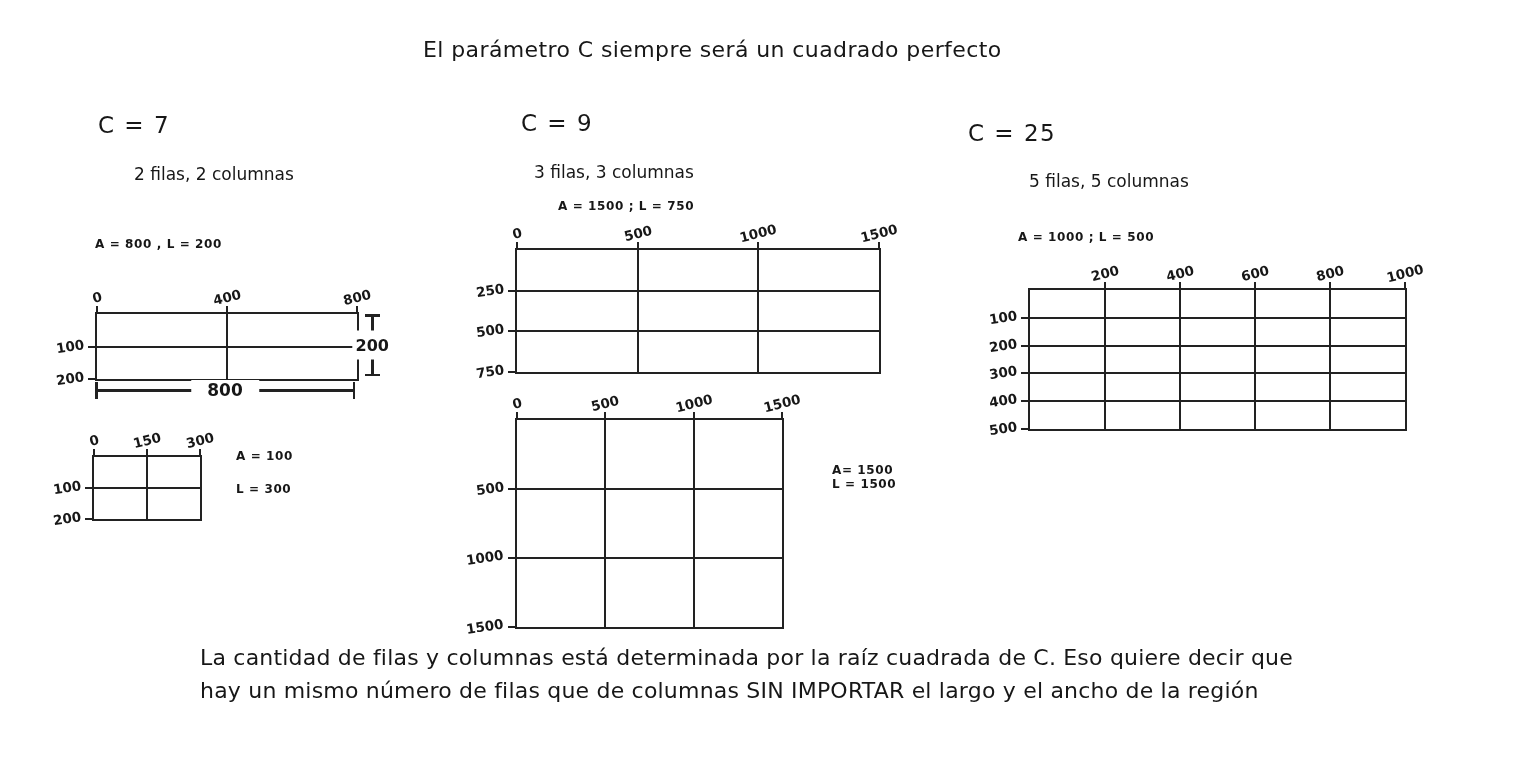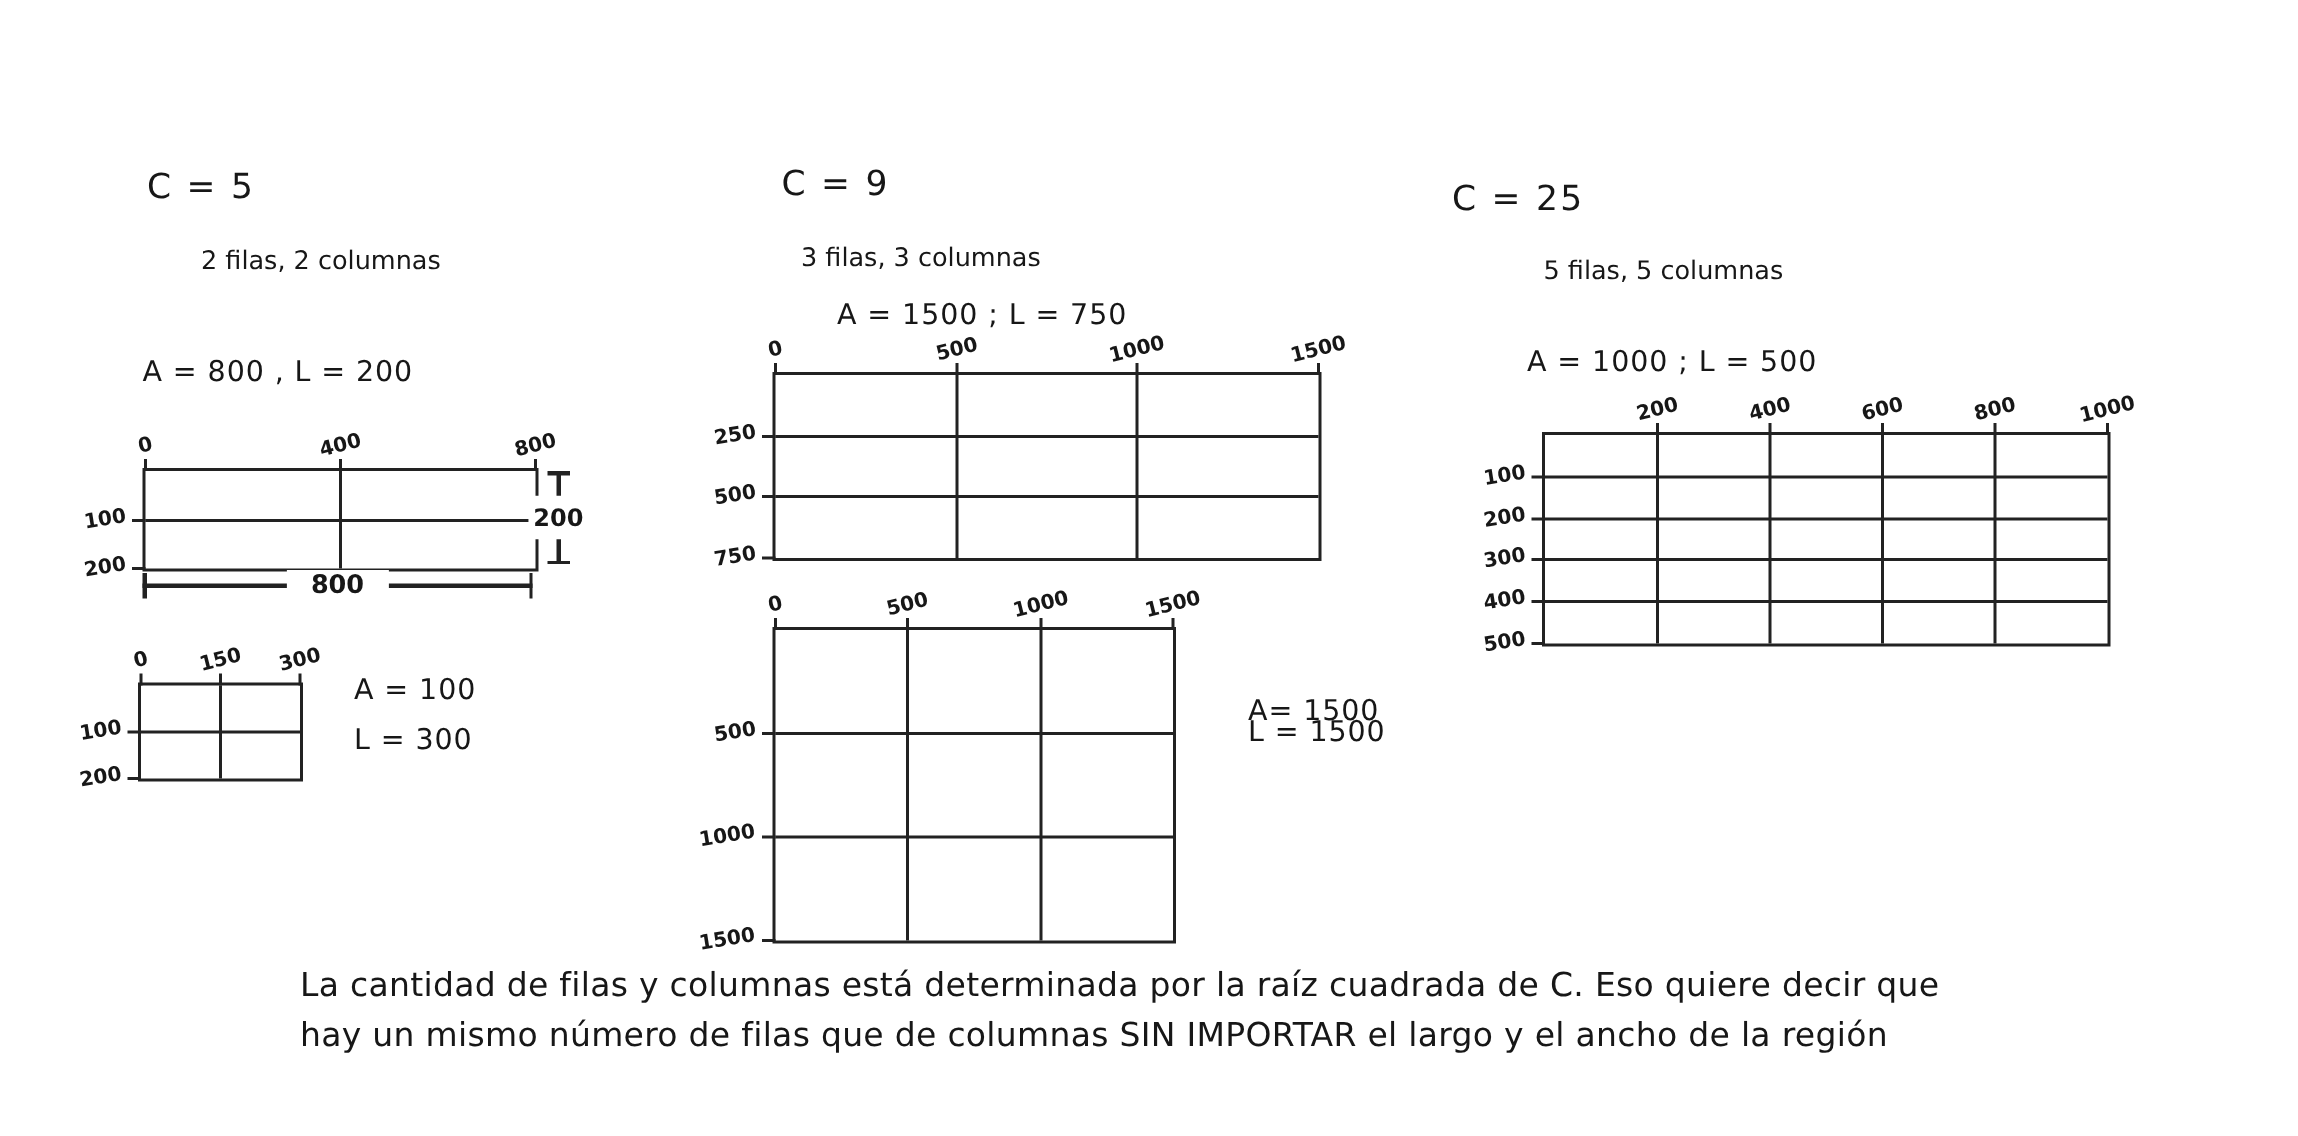--- a/index.html
+++ b/index.html
@@ -4,21 +4,21 @@
 <style>
   html,body{margin:0;padding:0;background:#fff;}
   .board{
     position:relative;width:1532px;height:757px;background:#ffffff;overflow:hidden;
     font-family:"DejaVu Sans","Liberation Sans",sans-serif;color:#171717;
   }
   .abs{position:absolute;white-space:nowrap;}
   .title{font-size:22px;letter-spacing:.4px;}
   .heading{font-size:23px;letter-spacing:1.5px;}
   .sub{font-size:17px;}
-  .params{font-size:19px;font-weight:400;letter-spacing:.6px;}
+  .params{font-size:12px;font-weight:700;letter-spacing:.6px;}
   .footer-line{font-size:22px;letter-spacing:.2px;}
 
   
   .grid{position:absolute;border:2px solid #222;}
   .vline{position:absolute;top:0;bottom:0;width:2px;background:#222;transform:translateX(-50%);}
   .hline{position:absolute;left:0;right:0;height:2px;background:#222;transform:translateY(-50%);}
   .xtick{position:absolute;top:-8px;height:8px;width:2px;background:#222;transform:translateX(-50%);}
   .ytick{position:absolute;left:-9px;width:9px;height:2px;background:#222;transform:translateY(-50%);}
   .xlabel{position:absolute;bottom:calc(100% + 9px);transform:translateX(-50%) rotate(-14deg);
           font-size:13.5px;font-weight:700;white-space:nowrap;}
@@ -37,22 +37,23 @@
   .dim-v .cap.top{top:0;}
   .dim-v .cap.bottom{bottom:0;}
   .dim-v .dim-label{position:absolute;left:50%;top:50%;transform:translate(-50%,-50%);
           background:#fff;padding:5px 3px;font-size:16px;font-weight:700;}
 </style>
 </head>
 <body>
 
 <div class="board">
 
+  <div class="abs title" style="left:423px;top:37px">El parámetro C siempre será un cuadrado perfecto</div>
 
-  <div class="abs heading" style="left:98px;top:112px">C = 5</div>
+  <div class="abs heading" style="left:98px;top:112px">C = 7</div>
   <div class="abs sub" style="left:134px;top:164px">2 filas, 2 columnas</div>
   <div class="abs params" style="left:95px;top:237px">A = 800 ,   L = 200</div>
 
   <div class="grid" style="left:95px;top:312px;width:260px;height:65px">
       <div class="vline" style="left: 50%;"></div>
       <div class="hline" style="top: 50%;"></div>
       <div class="xtick" style="left: 0%;"></div>
       <div class="xlabel" style="left: 0%;">0</div>
       <div class="xtick" style="left: 50%;"></div>
       <div class="xlabel" style="left: 50%;">400</div>

